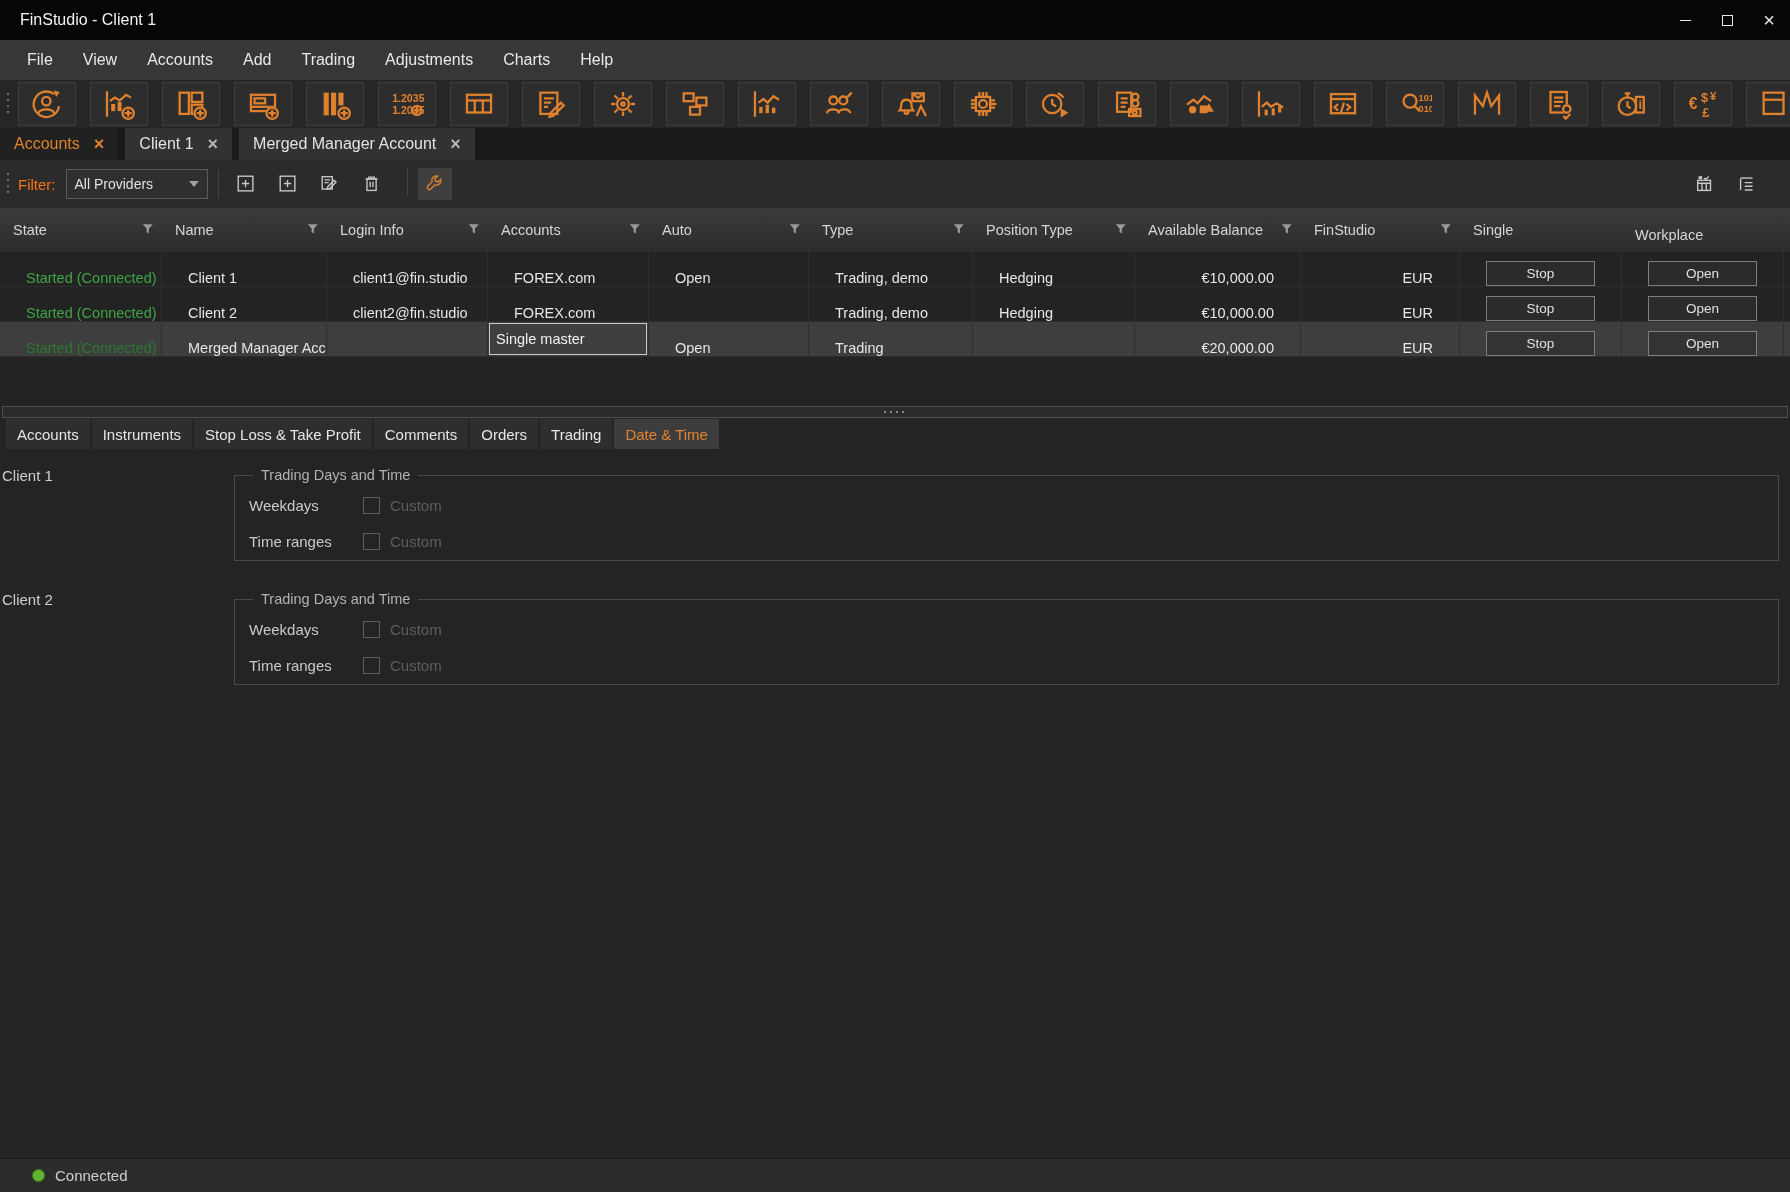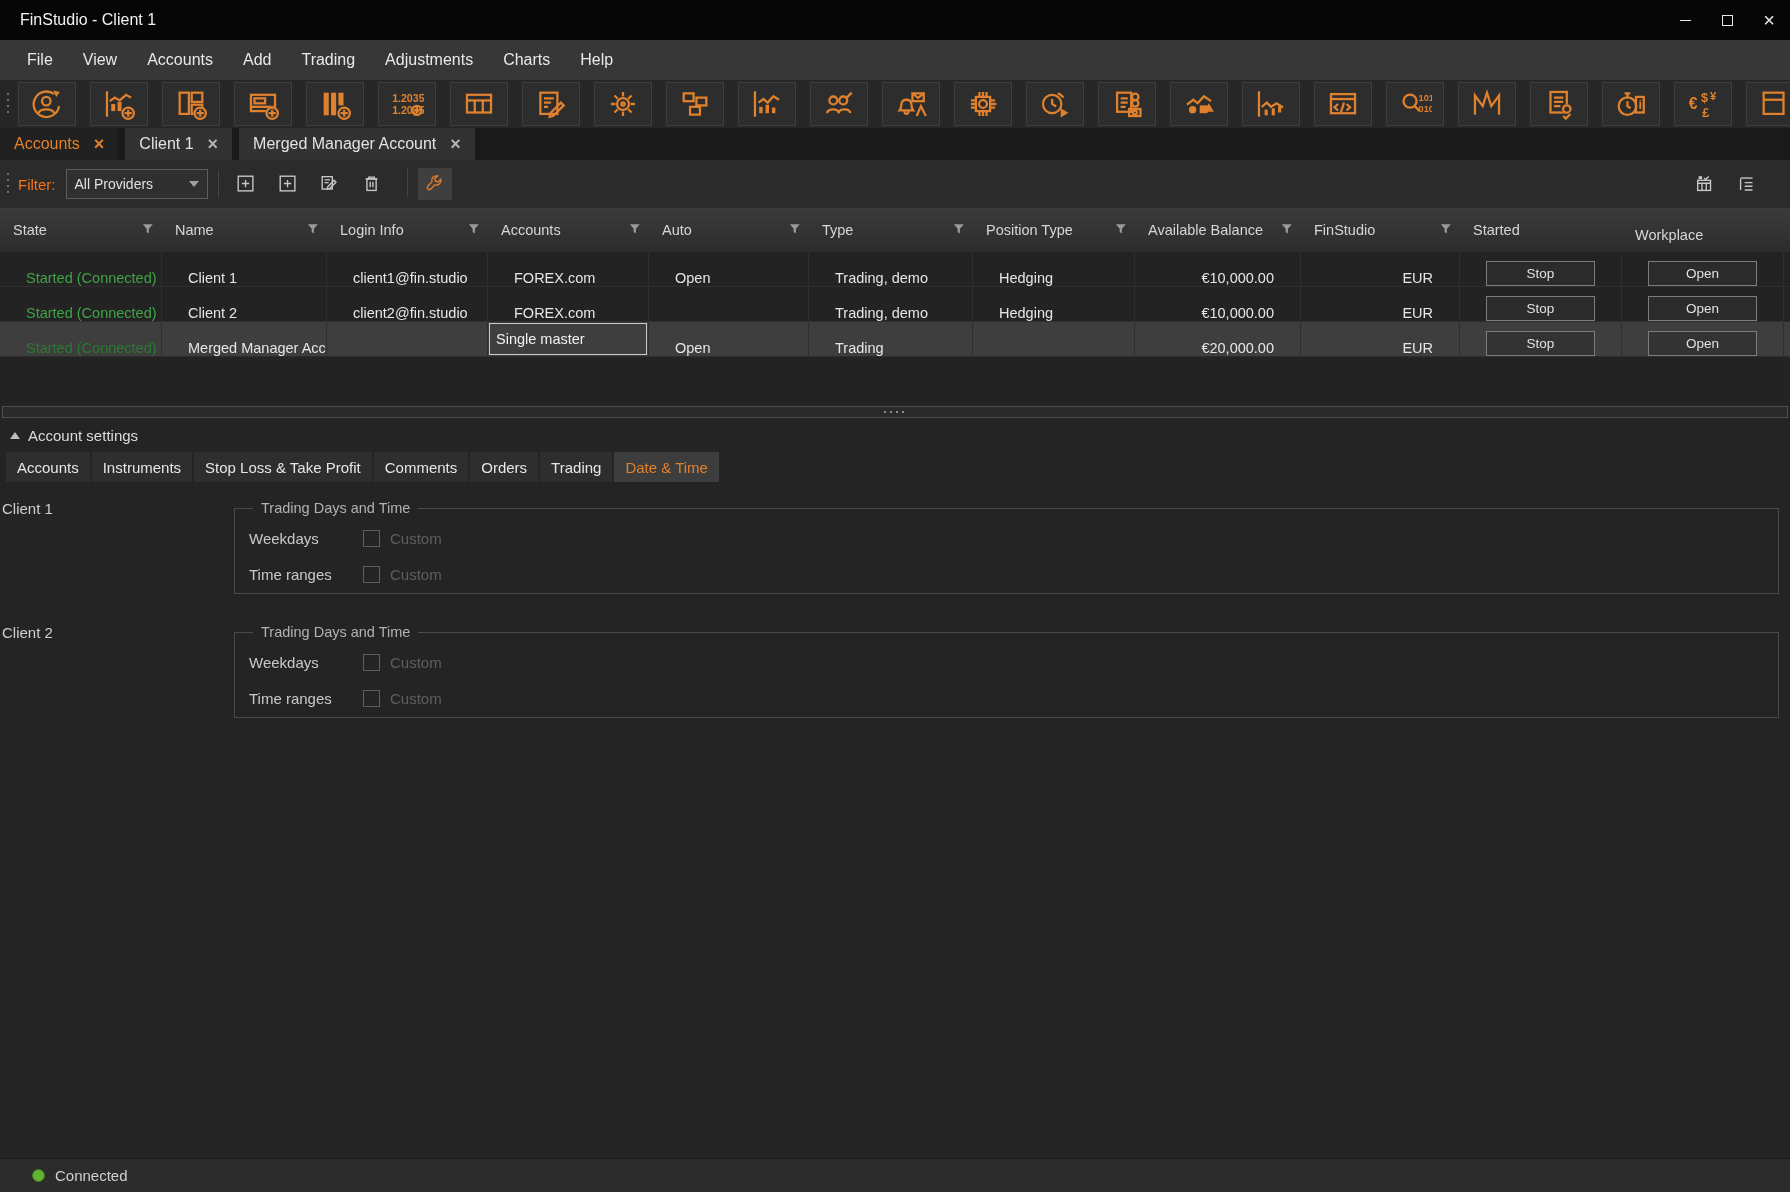--- a/index.html
+++ b/index.html
@@ -469,21 +469,21 @@
           <path d="M4 4.5h14L12.6 11v6.5l-3.2-2V11z" fill="#9a9a9a"></path>
         </svg>
       </div>
       <div class="hcell" style="width: 159px;">
         <span>FinStudio</span>
         <svg viewBox="0 0 24 24" width="17" height="17">
           <path d="M4 4.5h14L12.6 11v6.5l-3.2-2V11z" fill="#9a9a9a"></path>
         </svg>
       </div>
       <div class="hcell" style="width: 162px;">
-        <span>Started</span>
+        <span>Single</span>
       </div>
       <div class="hcell" style="width: 162px; margin-top: 10px;">
         <span>Workplace</span>
       </div>
     </div>
   <div id="grid-rows">
       <div class="grow">
         <div class="gcell green" style="width: 162px;">
           <span>Started (Connected)</span>
         </div>
@@ -593,24 +593,20 @@
     </div>
 </div>
 
 <div id="splitter" class="band">
   <div class="bar">
       <div class="grip-h"></div>
     </div>
 </div>
 
 <div id="settings" class="band">
-  <div id="settings-header">
-    <span class="tri-up"></span>
-    <span>Account settings</span>
-  </div>
   <div id="settings-tabs">
       <div class="set-tab">Accounts</div>
       <div class="set-tab">Instruments</div>
       <div class="set-tab">Stop Loss &amp; Take Profit</div>
       <div class="set-tab">Comments</div>
       <div class="set-tab">Orders</div>
       <div class="set-tab">Trading</div>
       <div class="set-tab active">Date &amp; Time</div>
     </div>
   <div id="settings-sections">

